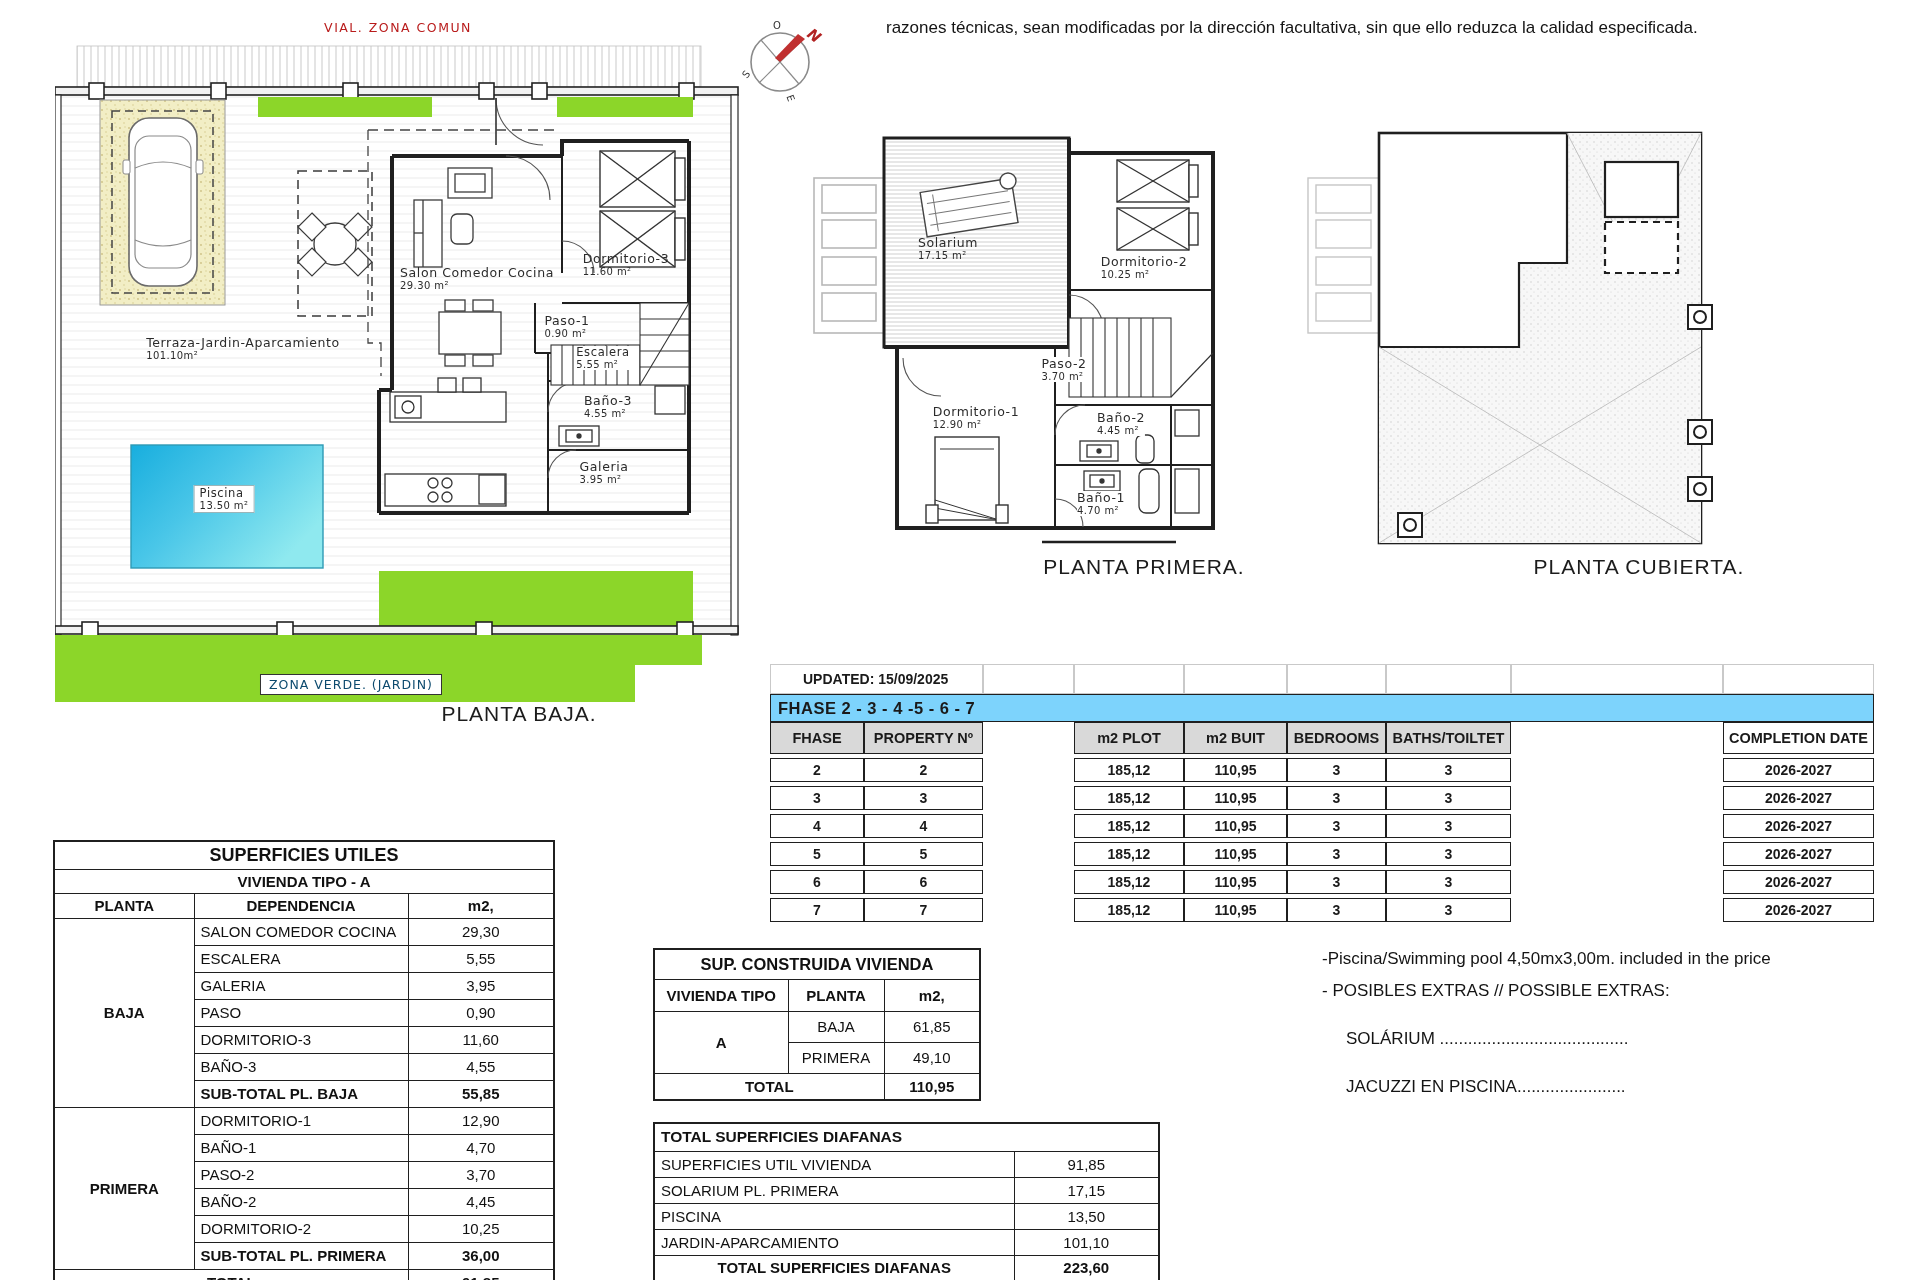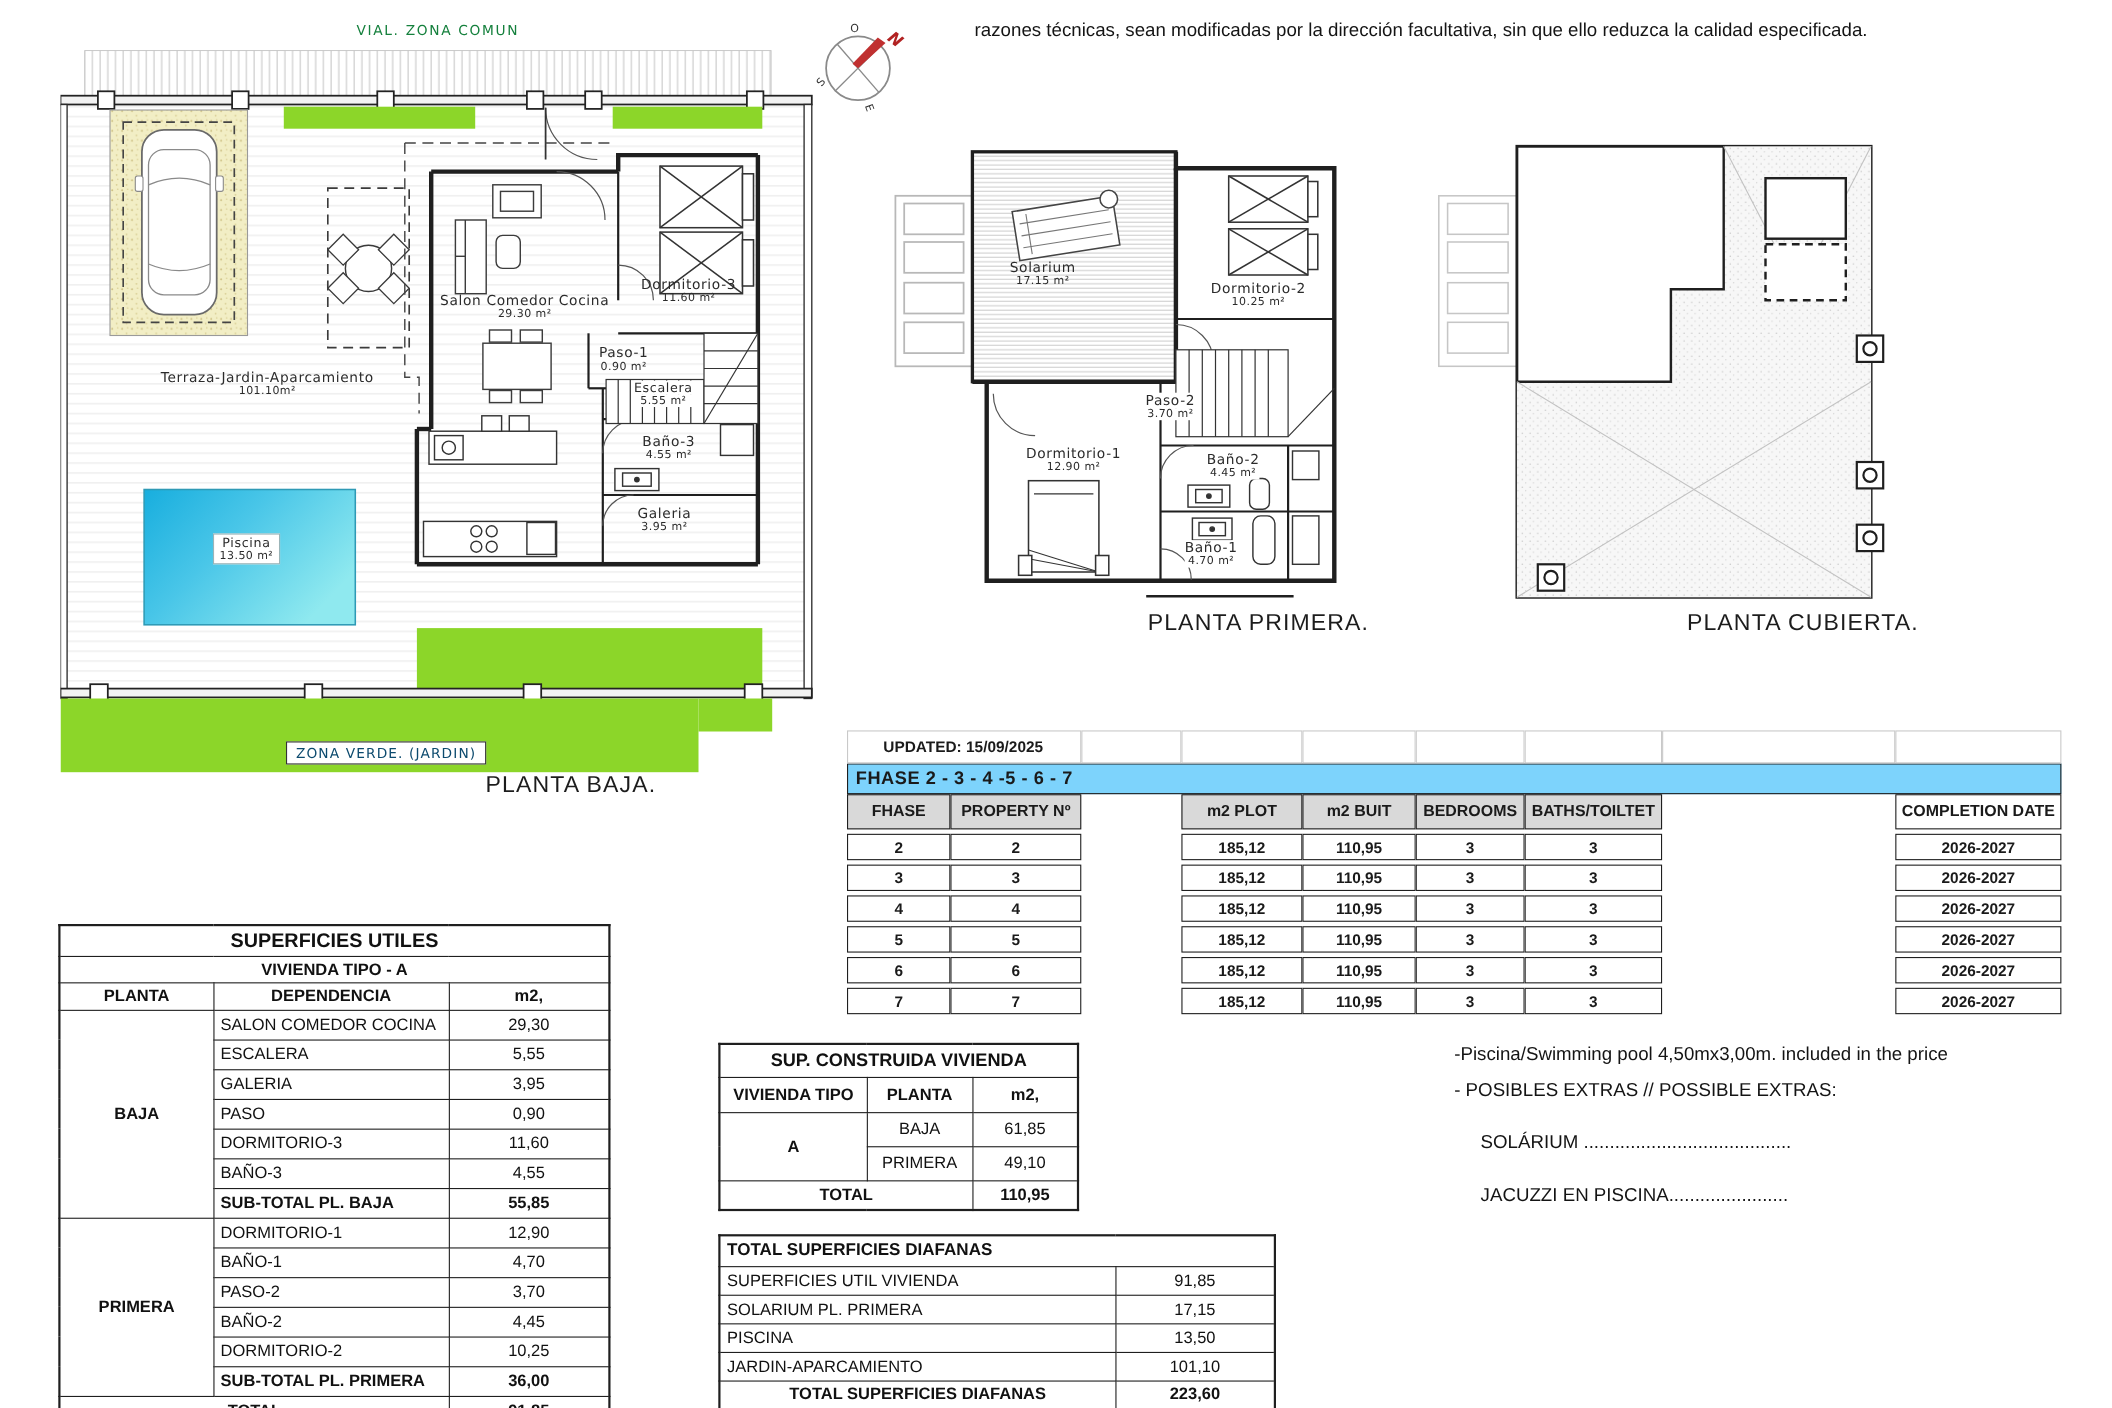--- a/index.html
+++ b/index.html
@@ -1,29 +1,29 @@
 <!DOCTYPE html>
 <html><head>
 <meta charset="utf-8">
 <style>
   html,body{margin:0;padding:0;}
   body{width:1920px;height:1280px;position:relative;background:#fff;overflow:hidden;
        font-family:"Liberation Sans",sans-serif;color:#1a1a1a;}
   .abs{position:absolute;}
 
   
-  .rlabel{position:absolute;transform:translateX(-50%);text-align:center;
+  .rlabel{position:absolute;transform:translateX(-50%);text-align:left;
           font-family:"DejaVu Sans",sans-serif;color:#2b2b2b;line-height:1.12;white-space:nowrap;}
   .rname{font-size:12.5px;letter-spacing:.6px;}
   .rarea{font-size:10px;letter-spacing:.4px;}
   .boxed{background:#fff;border:1px solid #9ab4b8;padding:1px 5px;}
   .plan-title{position:absolute;transform:translateX(-50%);font-size:21px;letter-spacing:1px;
               color:#1c1c1c;font-weight:500;white-space:nowrap;font-family:"Liberation Sans",sans-serif;}
   .street{position:absolute;transform:translateX(-50%);font-size:12.5px;letter-spacing:1.5px;
-          color:#15803d;font-family:"DejaVu Sans",sans-serif;white-space:nowrap;}
+          color:#b91c1c;font-family:"DejaVu Sans",sans-serif;white-space:nowrap;}
   .zona-box{position:absolute;transform:translateX(-50%);background:#fff;border:1.5px solid #333;
             font-size:12.5px;letter-spacing:1px;padding:2px 8px;font-family:"DejaVu Sans",sans-serif;
             color:#0c4a6e;white-space:nowrap;}
 
   
   .disclaimer{position:absolute;left:872px;top:16px;width:950px;font-size:17px;line-height:23px;color:#141414;}
   .disclaimer .l2{padding-left:14px;}
 
   
   .extras{position:absolute;left:1322px;top:946px;font-size:17px;color:#141414;line-height:25px;}

